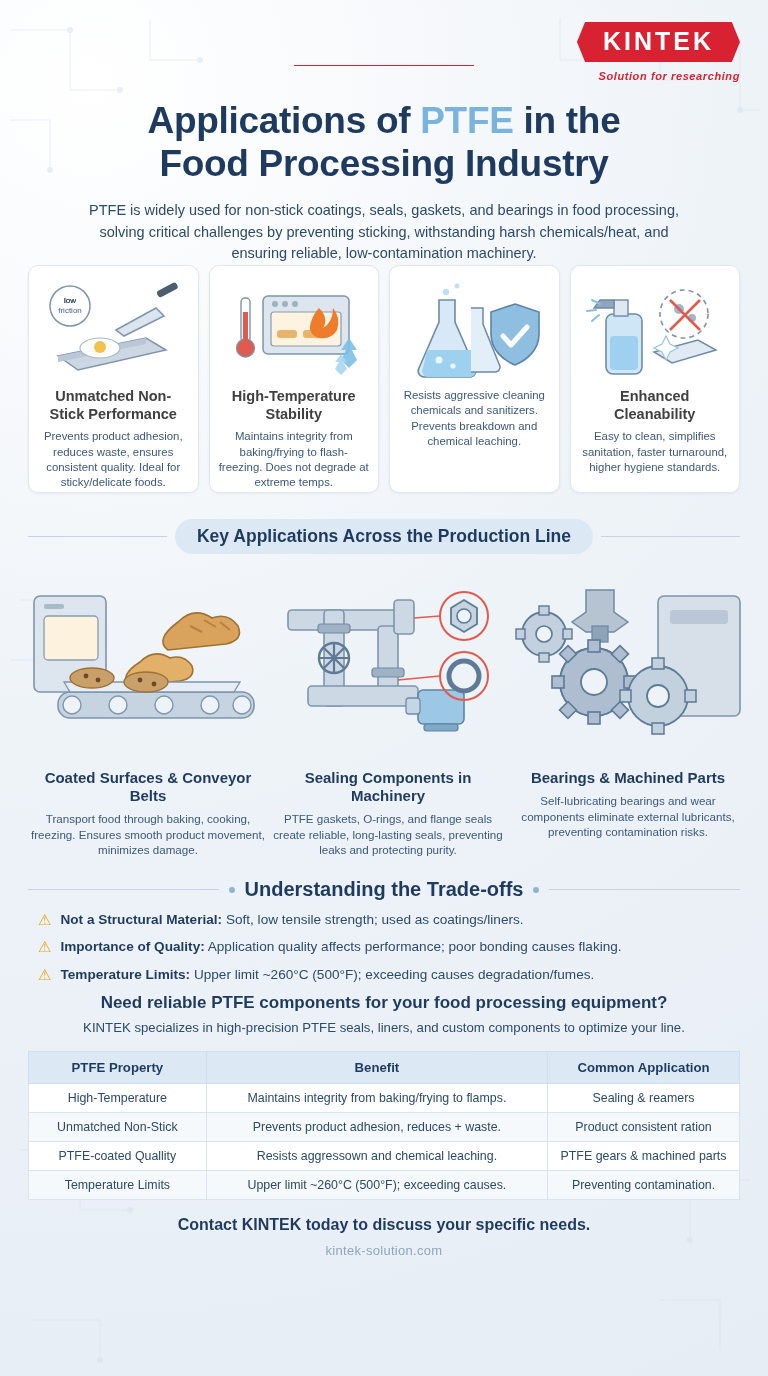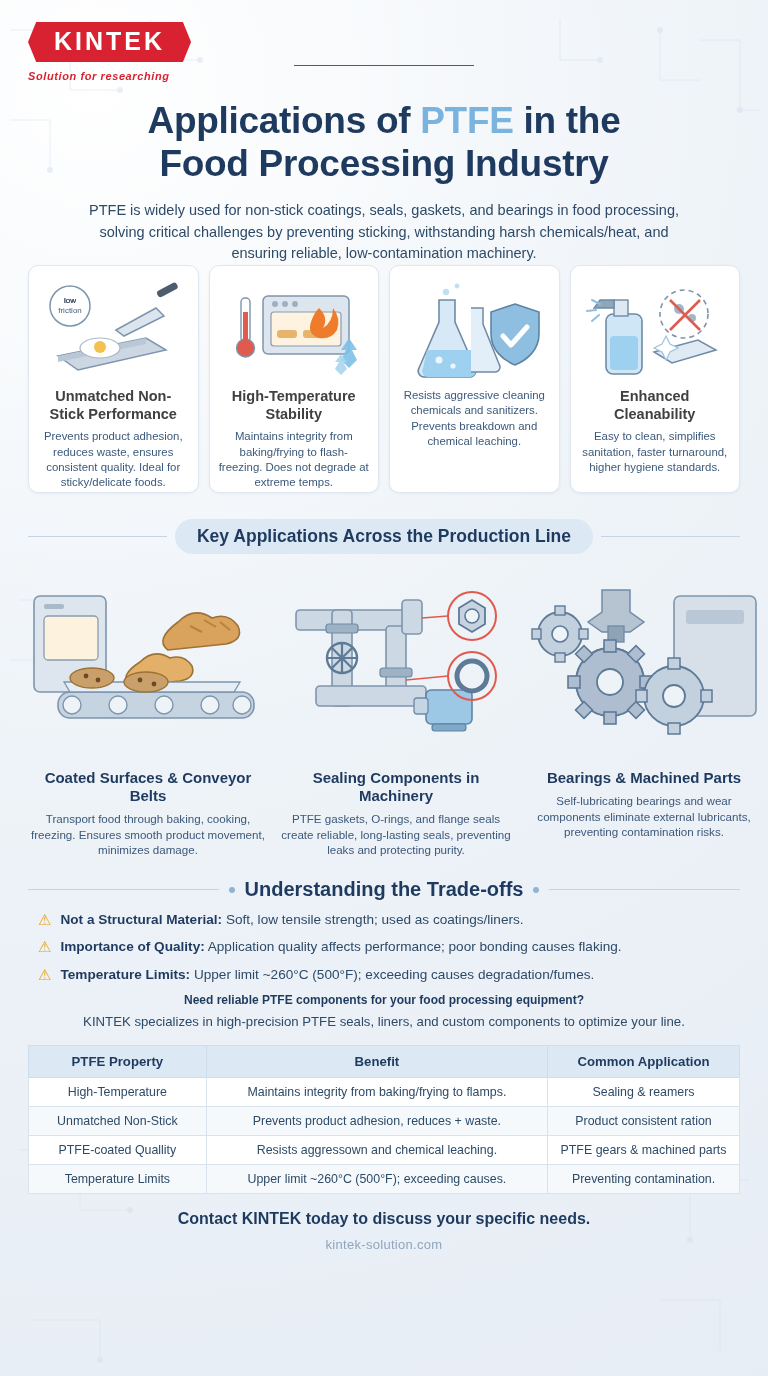--- a/index.html
+++ b/index.html
@@ -20,21 +20,21 @@
   }
   
   .circuit {
     position: absolute; inset: 0;
     opacity: .5;
     pointer-events: none;
   }
   .content { position: relative; z-index: 3; padding: 0 28px; }
 
   
-  .logo-wrap { text-align: left; padding-top: 22px; }
+  .logo-wrap { text-align: right; padding-top: 22px; }
   .logo-badge {
     display: inline-block;
     background: #d92231;
     color: #fff;
     font-weight: 700;
     font-size: 25px;
     letter-spacing: 3px;
     padding: 5px 26px 6px;
     clip-path: polygon(5% 0, 95% 0, 100% 50%, 95% 100%, 5% 100%, 0 50%);
   }
@@ -96,21 +96,21 @@
     box-shadow: 0 1px 3px rgba(30,58,95,.06);
   }
   .card .art { height: 112px; display: flex; align-items: center; justify-content: center; }
   .card h3 {
     font-size: 14.5px; font-weight: 700; color: #404040;
     line-height: 1.22; margin-bottom: 6px;
   }
   .card p { font-size: 11.4px; line-height: 1.34; color: #3c587a; }
 
   
-  .apps { display: flex; gap: 8px; }
+  .apps { display: flex; }
   .app { flex: 1; text-align: center; }
   .app .art { height: 195px; display:flex; align-items:center; justify-content:center; }
   .app h3 { font-size: 15px; font-weight: 700; color: #1e3a5f; line-height: 1.22; margin: 6px 0 6px; }
   .app p { font-size: 11.6px; line-height: 1.35; color: #3c587a; }
 
   
   .tradeoff-head {
     display:flex; align-items:center; justify-content:space-between; margin: 20px 0 10px;
   }
   .tradeoff-head::before, .tradeoff-head::after {
@@ -119,21 +119,21 @@
   .tradeoff-head .dot { width:6px; height:6px; border-radius:50%; background:#8fb4d4; margin:0 10px; }
   .tradeoff-title { font-size: 20px; font-weight: 700; color:#1e3a5f; white-space:nowrap; }
   .to-list { margin: 0 10px; }
   .to-item { display:flex; align-items:flex-start; gap:9px; margin-bottom: 9px; }
   .to-item .warn { font-size: 15px; line-height: 1.1; color:#e9a417; flex:none; margin-top:1px;}
   .to-item .txt { font-size: 13.6px; line-height:1.35; color:#2d4a68; }
   .to-item .txt b { color:#1e3a5f; }
 
   
   .cta-title {
-    text-align:center; font-size:12px; font-weight:700; color:#1e3a5f; margin-top: 4px;
+    text-align:center; font-size:17px; font-weight:700; color:#1e3a5f; margin-top: 4px;
   }
   .cta-sub { text-align:center; font-size:13.2px; color:#2d4a68; margin-top:6px; line-height:1.4;}
 
   
   table { width:100%; border-collapse: collapse; margin-top: 13px; font-size: 12.4px; }
   thead th {
     background:#dce9f5; color:#1e3a5f; font-weight:700; font-size:13.2px;
     padding: 8px 0; border:1px solid #cfdeec;
   }
   tbody td {

